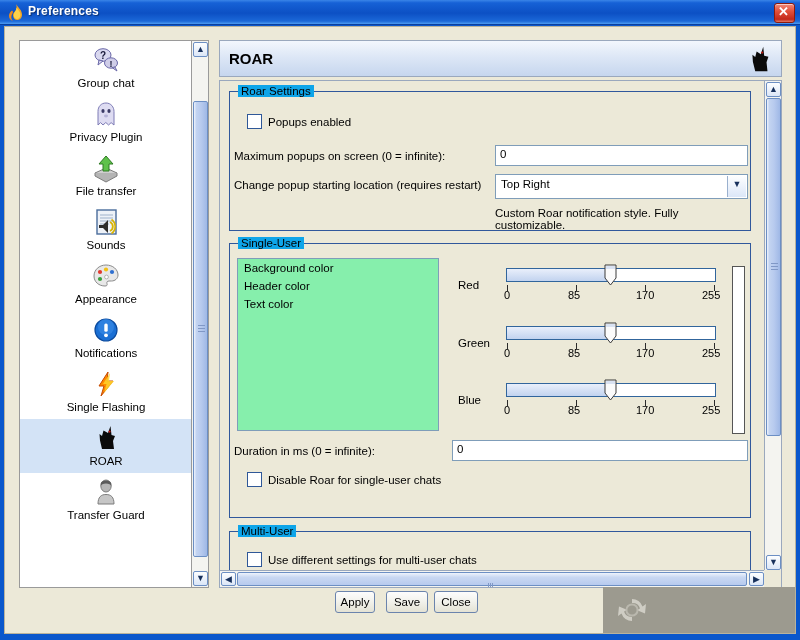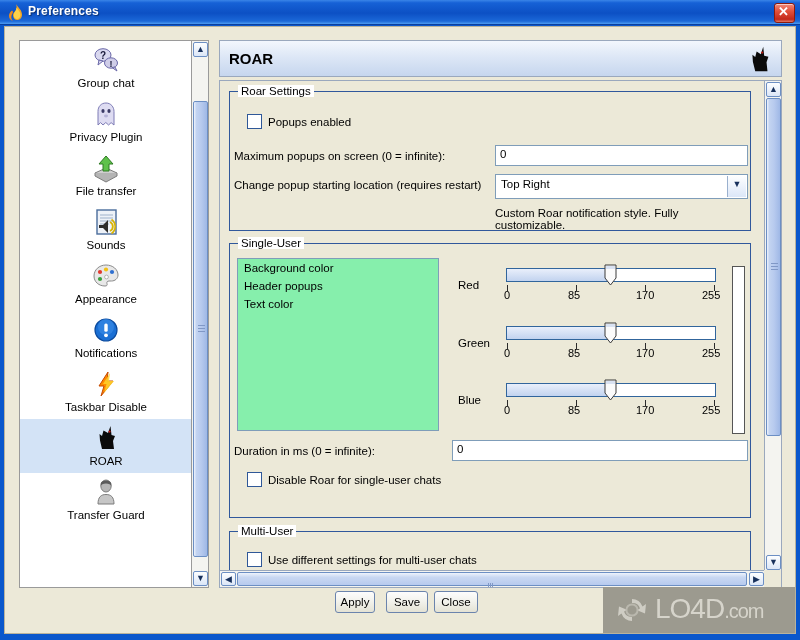--- a/index.html
+++ b/index.html
@@ -106,21 +106,21 @@
     overflow:hidden;
   }
   .panel-inner{
     position:absolute;left:0;top:0;width:545px;height:490px;overflow:hidden;
   }
   
   .group{
     position:absolute;border:1px solid #30589c;box-sizing:border-box;
   }
   .group-title{
-    position:absolute;top:-7px;left:8px;background:#ffffff;
+    position:absolute;top:-7px;left:8px;background:#0ea5e9;
     padding:0 3px;font-size:11.5px;color:#000;
   }
   .lbl{font-size:11.5px;color:#000;position:absolute;}
   .txt-input{
     position:absolute;background:#fff;border:1px solid #7f9db9;
     box-sizing:border-box;font-size:11.5px;color:#000;
     padding:2px 4px;font-family:"Liberation Sans",sans-serif;
   }
   .combo{
     position:absolute;background:#fff;border:1px solid #7f9db9;
@@ -315,21 +315,21 @@
           <span class="side-label">Notifications</span>
         </div>
 
         <div class="side-item">
           <span class="side-icon">
             <svg viewBox="0 0 34 30" width="34" height="30">
               <path d="M19 3 L10 17 H15 L12 27 L24 12 H18 Z" fill="#ff8a00" stroke="#c64a00" stroke-width="1"></path>
               <path d="M21 4 L14 15 H17.5 L15 24 L25 12 H20 Z" fill="#ffd22e" opacity=".85"></path>
             </svg>
           </span>
-          <span class="side-label">Taskbar Disable</span>
+          <span class="side-label">Single Flashing</span>
         </div>
 
         <div class="side-item selected">
           <span class="side-icon">
             <svg viewBox="0 0 34 30" width="34" height="30">
               <path d="M21.5 3 L19 10 L14.5 7.5 L13 13 L10.5 11 L11 17.5 L13 26 H25 L24 18 L26 13 L22.5 12 Z" fill="#0a0a0a"></path>
               <circle cx="20.6" cy="8.6" r="1.1" fill="#c21a12"></circle>
             </svg>
           </span>
           <span class="side-label">ROAR</span>
@@ -390,21 +390,21 @@
             </div>
 
             <div class="lbl" style="left:265px;top:115px;">Custom Roar notification style. Fully customizable.</div>
           </div>
 
           <div class="group" style="left:9px;top:162px;width:522px;height:275px;">
             <div class="group-title">Single-User</div>
 
             <div class="listbox" style="left:7px;top:14px;width:202px;height:173px;">
               <div class="li">Background color</div>
-              <div class="li">Header popups</div>
+              <div class="li">Header color</div>
               <div class="li">Text color</div>
             </div>
 
             <div class="slider-label" style="left:228px;top:35px;">Red</div>
             <div class="slider" style="left:276px;top:20px;">
               <div class="track"></div>
               <div class="fill" style="width:103px;"></div>
               <svg class="thumb" viewBox="0 0 13 22" style="left:98px;">
                 <path d="M1 1 H12 V14 L6.5 21 L1 14 Z" fill="#fbfbfb" stroke="#3b3b3b" stroke-width="1"></path>
                 <path d="M2 2 H11 V5 H2 Z" fill="#d9e2f2"></path>
@@ -512,17 +512,16 @@
       <div class="btn" style="left:381px;top:0;width:42px;">Save</div>
       <div class="btn" style="left:429px;top:0;width:44px;">Close</div>
     </div>
 
     <div class="watermark">
       <svg class="wm-logo" viewBox="0 0 38 30">
         <path d="M19 4 a11 11 0 0 1 10.5 7.6 L33 9 l-1 9.5 -8.5-3.5 3.5-1.6 A8 8 0 0 0 19 8 Z" fill="#cfcdc4"></path>
         <path d="M19 26 a11 11 0 0 1 -10.5 -7.6 L5 21 l1-9.5 8.5 3.5 -3.5 1.6 A8 8 0 0 0 19 22 Z" fill="#cfcdc4"></path>
         <circle cx="19" cy="15" r="5.6" fill="none" stroke="#bab8ae" stroke-width="2"></circle>
       </svg>
-      <div class="wm-text"><span>LO4D</span><span class="dot">.com</span></div>
     </div>
 
   </div>
 </div>
 
 </body></html>

